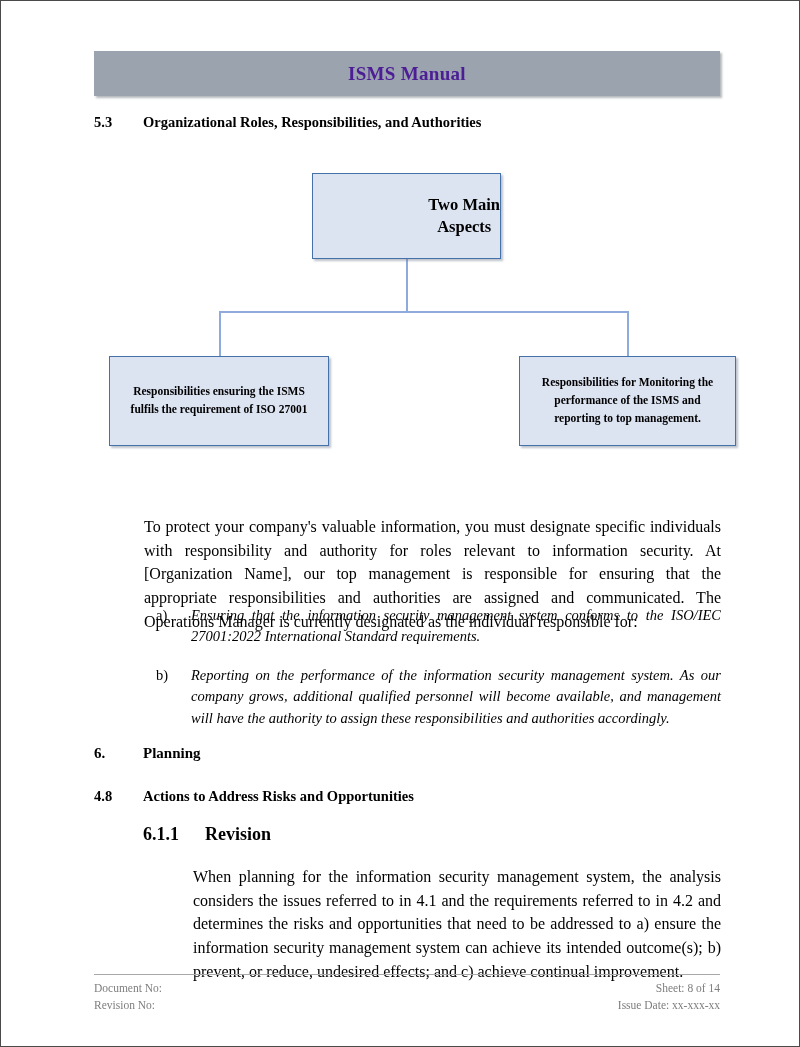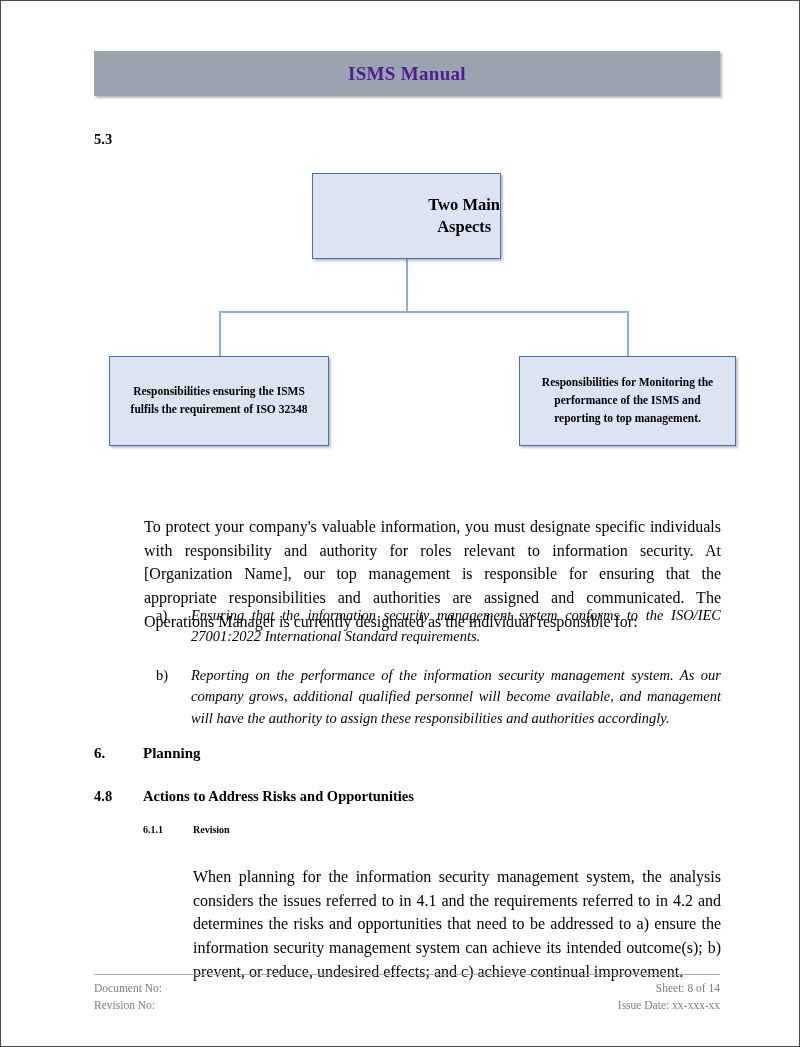--- a/index.html
+++ b/index.html
@@ -42,27 +42,27 @@
   }
 
   
   .heading-row {
     position: absolute;
     display: flex;
     align-items: baseline;
     font-weight: bold;
     white-space: nowrap;
   }
-  .h-53   { left: 93px;  top: 130px; font-size: 14.5px; }
+  .h-53   { left: 93px;  top: 113px; font-size: 14.5px; }
   .h-53 .num  { width: 49px; display: inline-block; }
   .h-6    { left: 93px;  top: 744px; font-size: 15px; }
   .h-6 .num   { width: 49px; display: inline-block; }
   .h-61   { left: 93px;  top: 787px; font-size: 14.5px; }
   .h-61 .num  { width: 49px; display: inline-block; }
-  .h-611  { left: 142px; top: 823px; font-size: 10px; }
+  .h-611  { left: 142px; top: 823px; font-size: 18px; gap: 12px; }
   .h-611 .num { width: 50px; display: inline-block; }
 
   
   .chart {
     position: absolute;
     left: 0;
     top: 0;
     width: 800px;
     height: 470px;
     pointer-events: none;
@@ -188,35 +188,36 @@
 <body>
 
 <div class="page">
 
   <div class="header-band">
     <span class="header-title">ISMS Manual</span>
   </div>
 
   <div class="heading-row h-53">
     <span class="num">5.3</span>
+    <span>Organizational Roles, Responsibilities, and Authorities</span>
   </div>
 
   <div class="chart">
     <div class="connector conn-vert-root"></div>
     <div class="connector conn-horiz"></div>
     <div class="connector conn-vert-left"></div>
     <div class="connector conn-vert-right"></div>
 
     <div class="node node-root">
       <span style="white-space: pre-line;">Two Main
 Aspects</span>
     </div>
 
     <div class="node node-child node-left">
-      <span>Responsibilities ensuring the ISMS fulfils the requirement of ISO 32348</span>
+      <span>Responsibilities ensuring the ISMS fulfils the requirement of ISO 27001</span>
     </div>
 
     <div class="node node-child node-right">
       <span>Responsibilities for Monitoring the performance of the ISMS and reporting to top management.</span>
     </div>
   </div>
 
   <p class="body-para para-intro">To protect your company's valuable information, you must designate specific individuals with responsibility and authority for roles relevant to information security. At [Organization Name], our top management is responsible for ensuring that the appropriate responsibilities and authorities are assigned and communicated. The Operations Manager is currently designated as the individual responsible for:</p>
 
   <div class="list">

